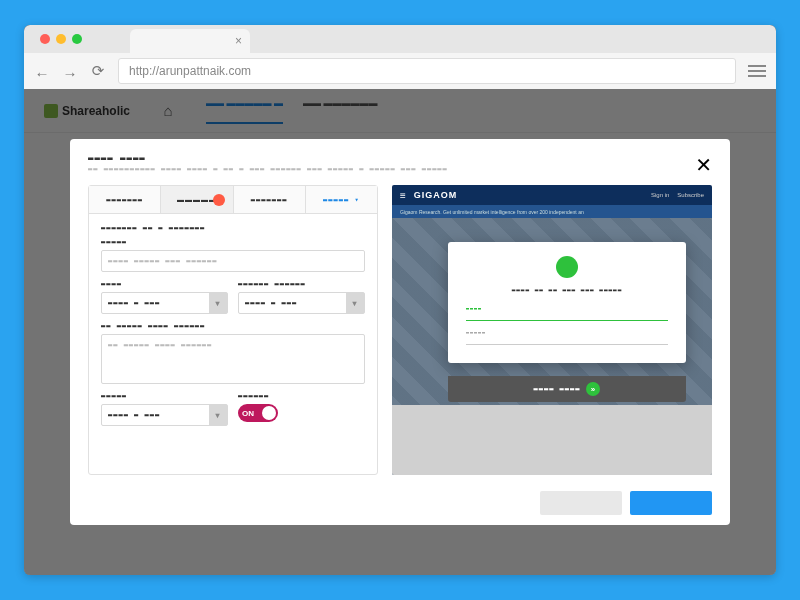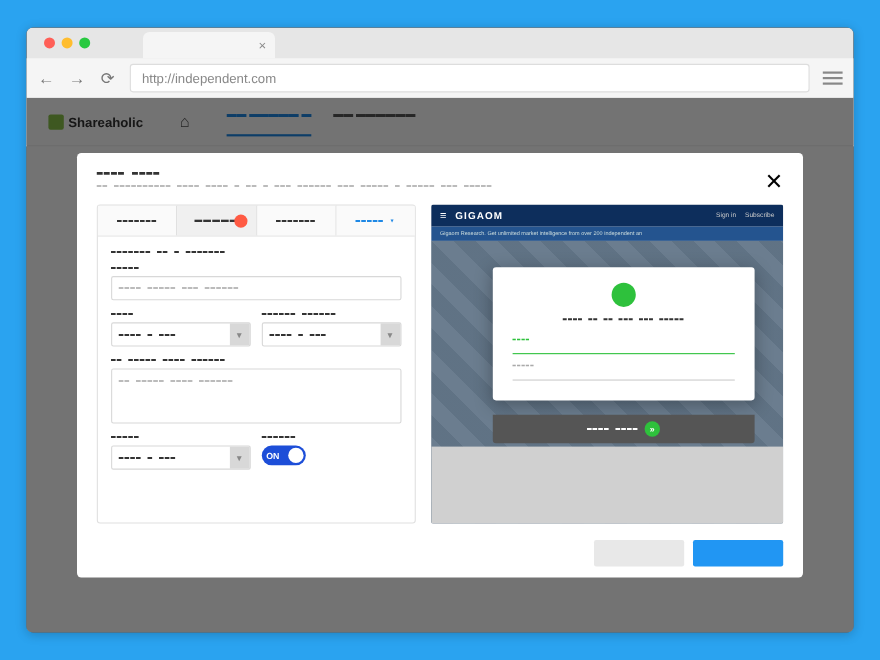--- a/index.html
+++ b/index.html
@@ -40,21 +40,21 @@
 .ptab .odot { position: absolute; right: 8px; width: 12px; height: 12px; background: #ff5a43; border-radius: 50%; }
 .ptab.link { color: #1e88e5; }
 .form { padding: 10px 12px; }
 .flabel { font-size: 7px; font-weight: bold; color: #333; letter-spacing: 1px; margin-bottom: 4px; }
 .finput { width: 100%; height: 22px; border: 1px solid #d8d8d8; border-radius: 2px; padding: 0 6px; font-size: 7px; color: #bbb; letter-spacing: 1px; display: flex; align-items: center; }
 .frow { display: flex; gap: 10px; margin-top: 8px; }
 .fcol { flex: 1; }
 .fselect { height: 22px; border: 1px solid #d8d8d8; border-radius: 2px; display: flex; align-items: center; justify-content: space-between; padding: 0 0 0 6px; font-size: 7px; color: #333; font-weight: bold; letter-spacing: 1px; }
 .sel-btn { width: 18px; height: 100%; background: #d8d8d8; display: flex; align-items: center; justify-content: center; color: #888; font-size: 8px; }
 .ftextarea { width: 100%; height: 50px; border: 1px solid #d8d8d8; border-radius: 2px; padding: 6px; font-size: 7px; color: #bbb; letter-spacing: 1px; }
-.toggle { width: 40px; height: 18px; background: #1d4ed8; border-radius: 10px; position: relative; display: flex; align-items: center; padding: 0 4px; }
+.toggle { width: 40px; height: 18px; background: #be185d; border-radius: 10px; position: relative; display: flex; align-items: center; padding: 0 4px; }
 .tog-txt { color: #fff; font-size: 8px; font-weight: bold; }
 .tog-knob { position: absolute; right: 2px; width: 14px; height: 14px; background: #fff; border-radius: 50%; }
 .right-panel { flex: 1; background: #e8e8e8; border-radius: 2px; overflow: hidden; position: relative; }
 .gig-top { height: 20px; background: #0d2e5c; display: flex; align-items: center; padding: 0 8px; gap: 8px; }
 .gig-menu { color: #fff; font-size: 10px; }
 .gig-logo { color: #fff; font-size: 9px; font-weight: bold; letter-spacing: 1px; }
 .gig-right { margin-left: auto; display: flex; gap: 8px; color: #ccc; font-size: 6px; }
 .gig-banner { height: 13px; background: #24548f; color: #cdd; font-size: 5px; display: flex; align-items: center; padding: 0 8px; }
 .gig-body { position: relative; height: calc(100% - 33px); background: #6b7d8f; overflow: hidden; }
 .gig-bg { position: absolute; inset: 0; background: repeating-linear-gradient(45deg, #5a6d7f 0 14px, #6b7d8f 14px 28px); opacity: 0.65; }
@@ -84,21 +84,21 @@
         <span class="dot g"></span>
       </div>
       <div class="tab">
         <span class="tab-x">×</span>
       </div>
     </div>
     <div class="addr-row">
       <span class="nav-ico">←</span>
       <span class="nav-ico">→</span>
       <span class="nav-ico">⟳</span>
-      <div class="addr-bar">http://independent.com</div>
+      <div class="addr-bar">http://arunpattnaik.com</div>
       <div class="hamb">
           <span></span>
           <span></span>
           <span></span>
         </div>
     </div>
   </div>
 
   <div class="content">
     <div class="bg-page">

